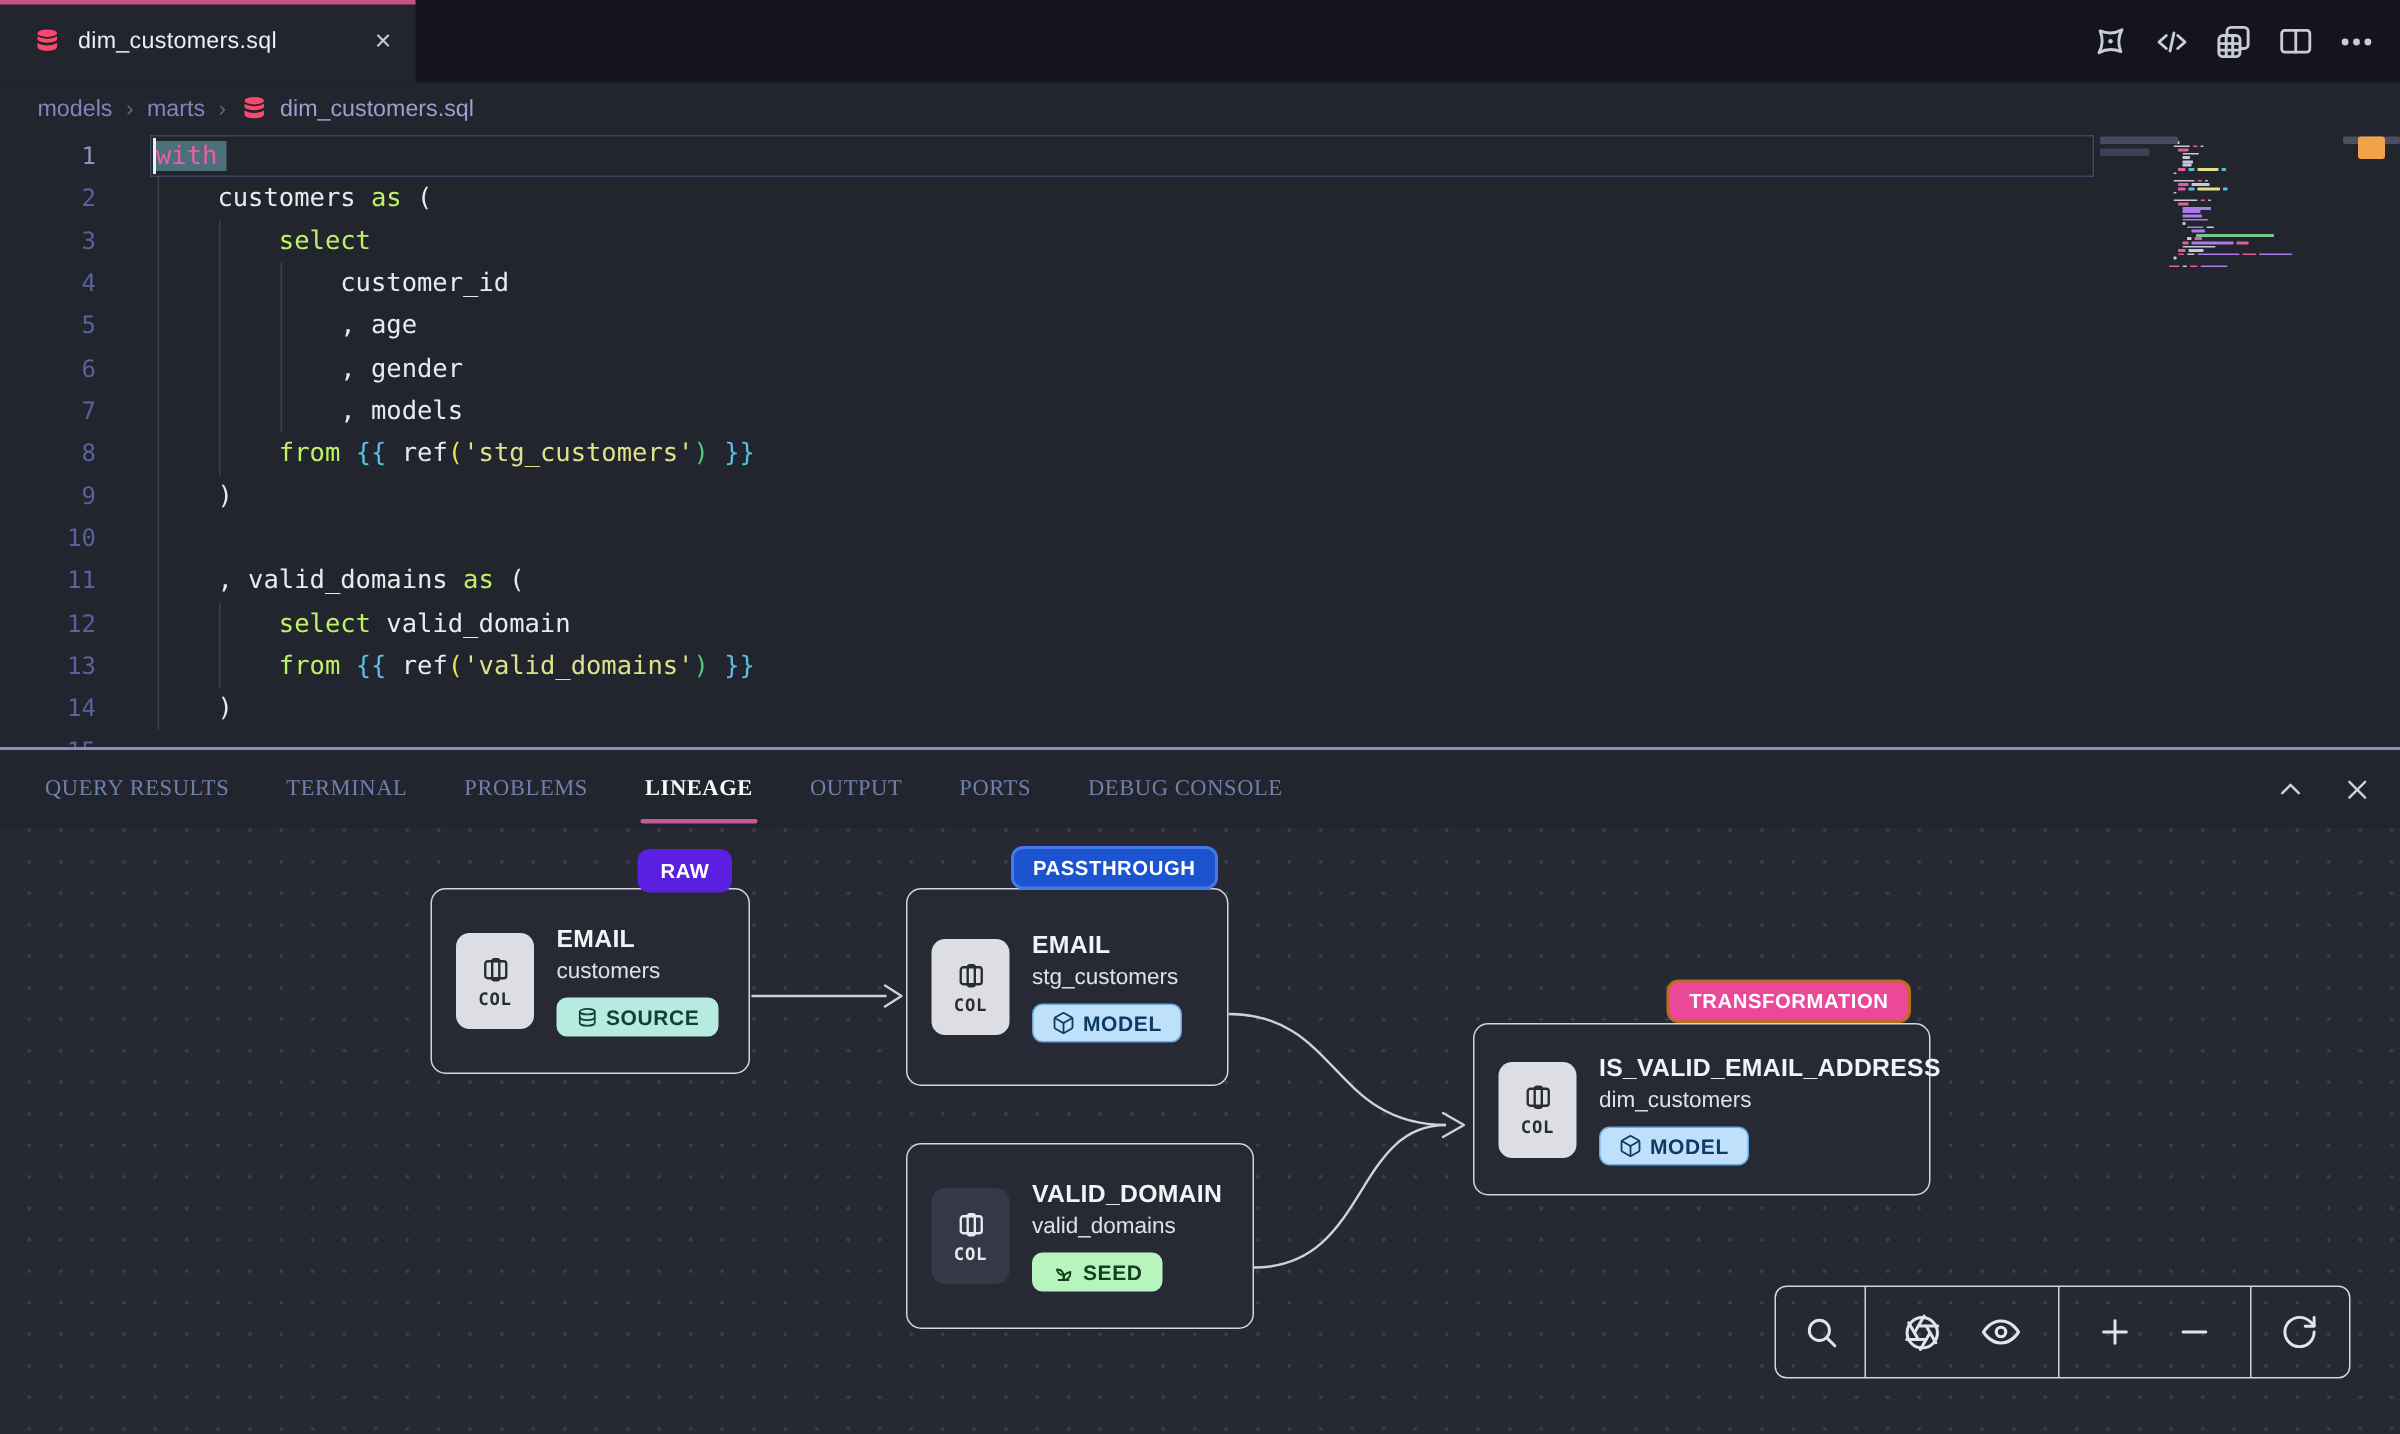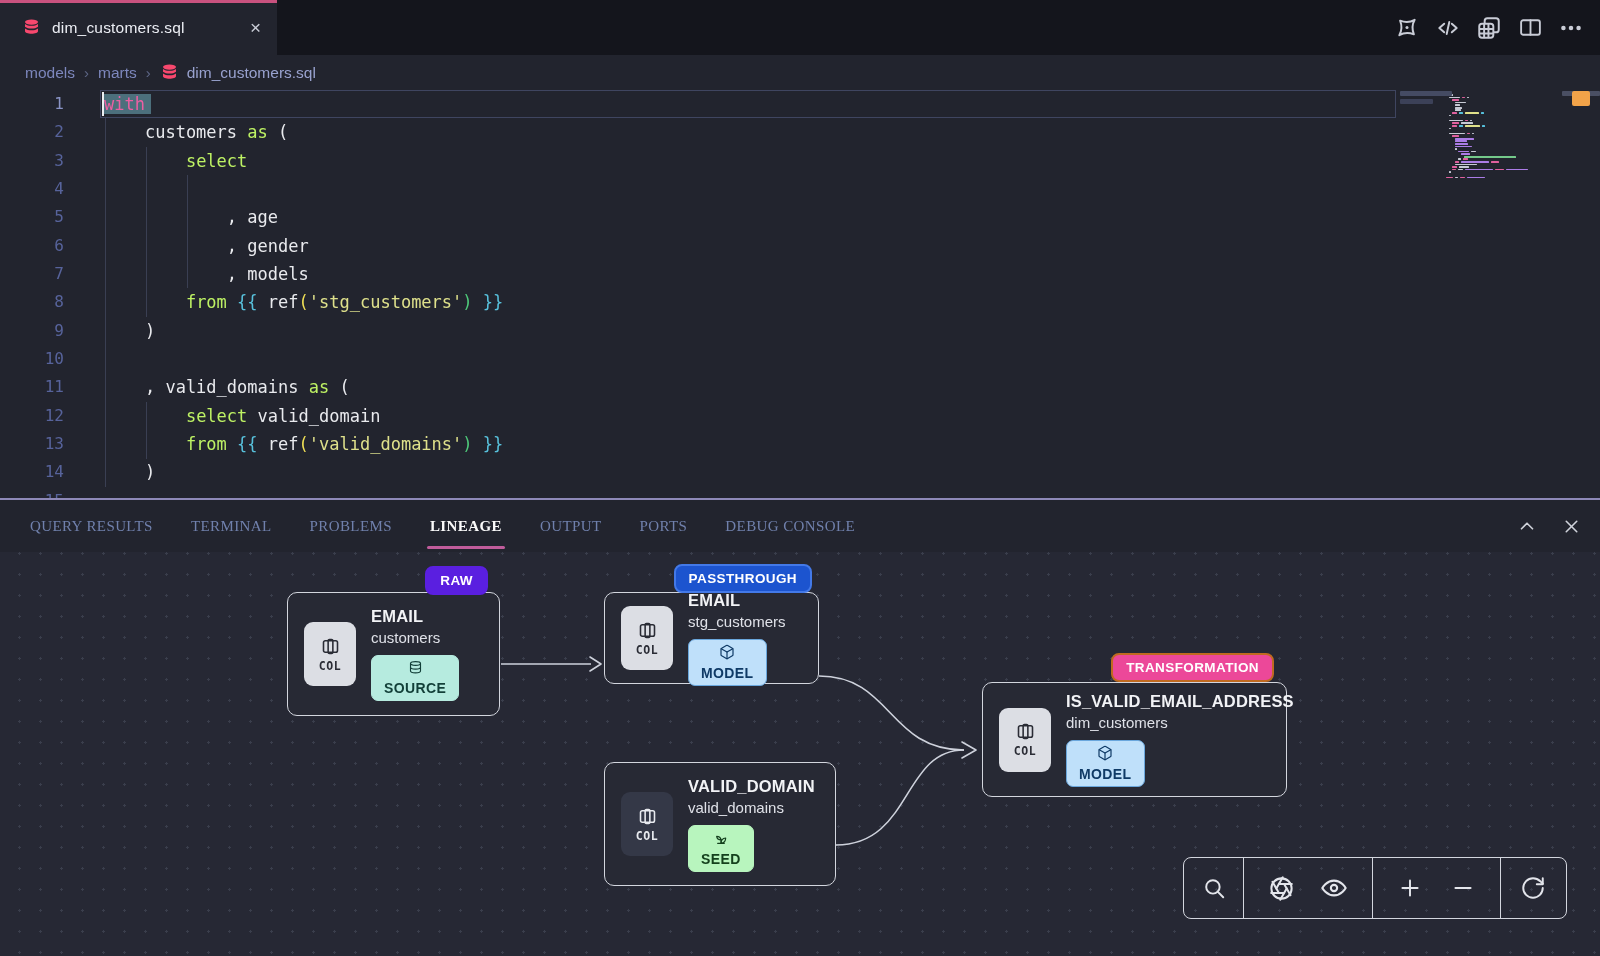--- a/index.html
+++ b/index.html
@@ -66,21 +66,21 @@
           display:flex; align-items:center; padding:0 18px 0 16px; cursor:pointer; }
   .chip { width:52px; height:64px; border-radius:9px; background:#dcdee4; color:#2a2c35;
           display:flex; flex-direction:column; align-items:center; justify-content:center; gap:2px; flex:0 0 52px; }
   .chip.dark { background:#343847; color:#e8eaef; }
   .chip .chip-label { font-family:"DejaVu Sans Mono", monospace; font-size:11.5px; font-weight:700; letter-spacing:.5px; }
   .nbody { margin-left:15px; display:flex; flex-direction:column; }
   .ncol { color:#f2f3f6; font-size:16.5px; font-weight:700; letter-spacing:.2px; }
   .ntab { color:#dfe1e8; font-size:15px; margin-top:3px; }
   .pill { display:inline-flex; align-items:center; gap:5px; align-self:flex-start; margin-top:9px;
           padding:4px 12px; border-radius:7px; font-size:14px; font-weight:700; letter-spacing:.4px;
-          border:1px solid transparent;flex-direction:column; }
+          border:1px solid transparent; }
   .tag { position:absolute; padding:5px 13px; border-radius:8px; color:#fff; font-size:13.5px; font-weight:700;
          letter-spacing:.4px; white-space:nowrap; }
 
   
   .ltoolbar { position:absolute; left:1183px; top:305px; width:384px; height:62px; border:1.4px solid #d3d6de;
               border-radius:8px; display:flex; }
   .lt-sec { display:flex; align-items:center; justify-content:space-evenly; border-right:1.4px solid #d3d6de; }
   .lt-sec:last-child { border-right:none; }
   .lt-btn { width:30px; height:30px; display:flex; align-items:center; justify-content:center; color:#e3e5eb; cursor:pointer; }
 </style>
@@ -168,20 +168,21 @@
         <div class="code-row">
           <div class="ln">2</div>
           <pre class="cl"><span>    customers </span><span class="t-k">as</span><span> (</span></pre>
         </div>
         <div class="code-row">
           <div class="ln">3</div>
           <pre class="cl"><span>        </span><span class="t-k">select</span></pre>
         </div>
         <div class="code-row">
           <div class="ln">4</div>
+          <pre class="cl"><span>            customer_id</span></pre>
         </div>
         <div class="code-row">
           <div class="ln">5</div>
           <pre class="cl"><span>            , age</span></pre>
         </div>
         <div class="code-row">
           <div class="ln">6</div>
           <pre class="cl"><span>            , gender</span></pre>
         </div>
         <div class="code-row">
@@ -318,21 +319,21 @@
                 <svg class="ic" width="15" height="15" viewBox="0 0 24 24" fill="none" stroke="currentColor" stroke-width="1.8" stroke-linecap="round" stroke-linejoin="round">
                   <ellipse cx="12" cy="5.5" rx="8" ry="3"></ellipse>
                   <path d="M4 5.5v6c0 1.7 3.6 3 8 3s8-1.3 8-3v-6"></path>
                   <path d="M4 11.5v6c0 1.7 3.6 3 8 3s8-1.3 8-3v-6"></path>
                 </svg>
               </span>
                <span>SOURCE</span>
              </div>
            </div>
         </div>
-        <div class="node" style="left: 604px; top: 40px; width: 215px; height: 92px;">
+        <div class="node" style="left: 604px; top: 40px; width: 215px; height: 132px;">
           <div class="tag" style="background:#1c54cf; border:2px solid #4379e8; top:-29px; right:6px;">PASSTHROUGH</div>
           <div class="chip ">
              <span>
               <svg class="ic" width="21" height="21" viewBox="0 0 24 24" fill="none" stroke="currentColor" stroke-width="1.8" stroke-linecap="round" stroke-linejoin="round">
                 <rect x="4" y="5.5" width="16" height="13" rx="2"></rect>
                 <rect x="9.3" y="4" width="5.4" height="16" rx="1.5"></rect>
               </svg>
             </span>
              <span class="chip-label">COL</span>
            </div>

